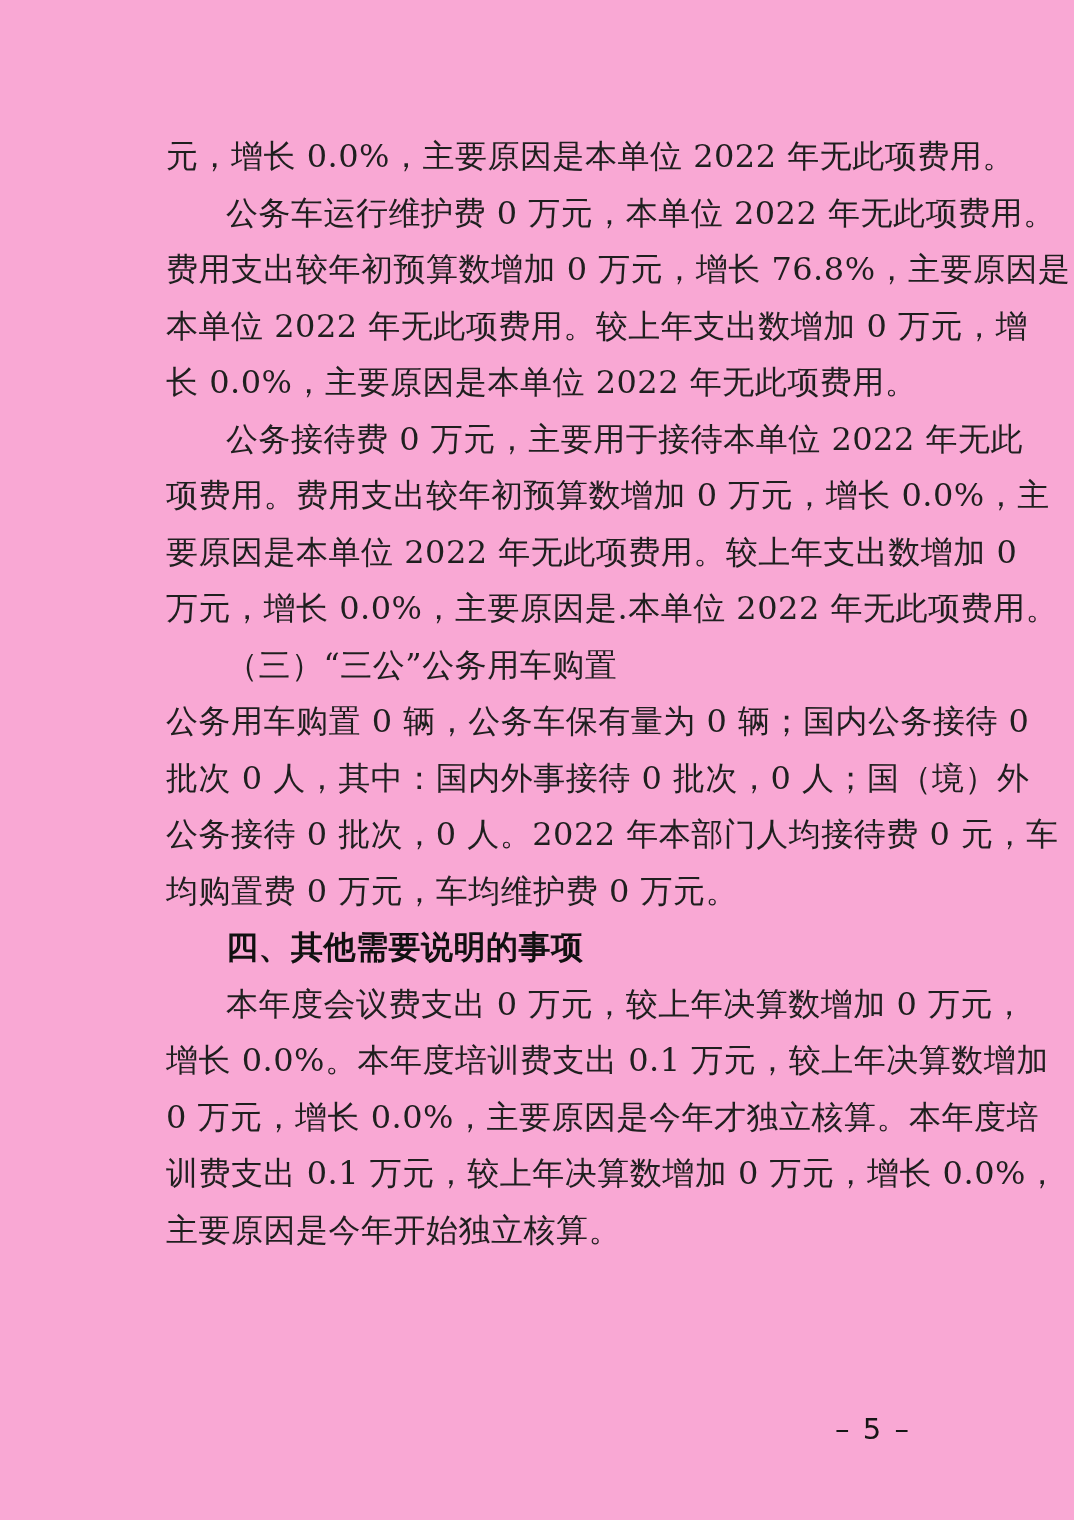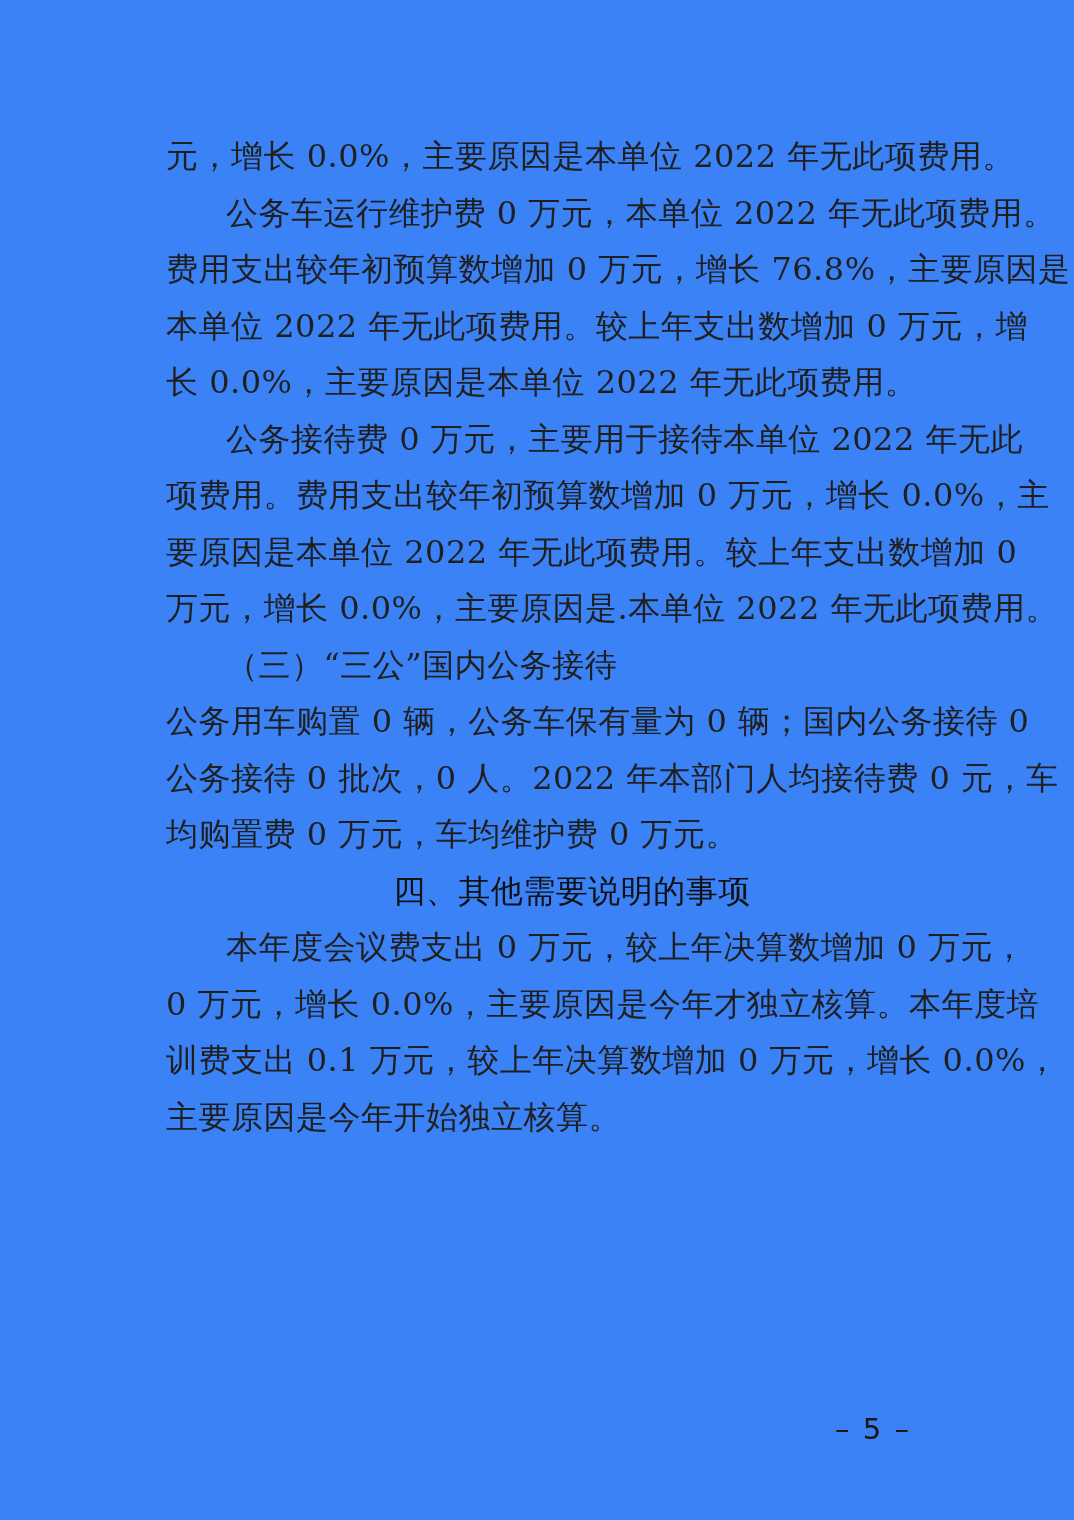--- a/index.html
+++ b/index.html
@@ -4,21 +4,21 @@
 <style>
   html, body {
     margin: 0;
     padding: 0;
     background: #ffffff;
   }
   .page {
     position: relative;
     width: 1074px;
     height: 1520px;
-    background: #3b82f6;
+    background: #f9a8d4;
     overflow: hidden;
     color: #1f1f1f;
     font-family: "DejaVu Serif", "Liberation Serif", serif;
   }
   .text-block {
     position: absolute;
     left: 166px;
     top: 128px;
     width: 752px;
   }
@@ -32,23 +32,22 @@
   .line.indent {
     text-indent: 60px;
   }
   .line.kaiti {
     
     font-family: "DejaVu Serif", "Liberation Serif", serif;
   }
   .line.heading {
     
     font-family: "DejaVu Sans", "Liberation Sans", sans-serif;
-    font-weight: normal;
+    font-weight: bold;
     color: #111111;
-    text-align: center;
   }
   .footer-page-number {
     position: absolute;
     top: 1412px;
     right: 163px;
     font-size: 29px;
     line-height: 34px;
     color: #161616;
     font-family: "DejaVu Sans", "Liberation Sans", sans-serif;
     letter-spacing: 2px;
@@ -61,24 +60,26 @@
   <div class="text-block" id="document-body">
       <div class="line body">元，增长 0.0%，主要原因是本单位 2022 年无此项费用。</div>
       <div class="line body indent">公务车运行维护费 0 万元，本单位 2022 年无此项费用。</div>
       <div class="line body">费用支出较年初预算数增加 0 万元，增长 76.8%，主要原因是</div>
       <div class="line body">本单位 2022 年无此项费用。较上年支出数增加 0 万元，增</div>
       <div class="line body">长 0.0%，主要原因是本单位 2022 年无此项费用。</div>
       <div class="line body indent">公务接待费 0 万元，主要用于接待本单位 2022 年无此</div>
       <div class="line body">项费用。费用支出较年初预算数增加 0 万元，增长 0.0%，主</div>
       <div class="line body">要原因是本单位 2022 年无此项费用。较上年支出数增加 0</div>
       <div class="line body">万元，增长 0.0%，主要原因是.本单位 2022 年无此项费用。</div>
-      <div class="line kaiti indent">（三）“三公”国内公务接待</div>
+      <div class="line kaiti indent">（三）“三公”公务用车购置</div>
       <div class="line body">公务用车购置 0 辆，公务车保有量为 0 辆；国内公务接待 0</div>
+      <div class="line body">批次 0 人，其中：国内外事接待 0 批次，0 人；国（境）外</div>
       <div class="line body">公务接待 0 批次，0 人。2022 年本部门人均接待费 0 元，车</div>
       <div class="line body">均购置费 0 万元，车均维护费 0 万元。</div>
       <div class="line heading indent">四、其他需要说明的事项</div>
       <div class="line body indent">本年度会议费支出 0 万元，较上年决算数增加 0 万元，</div>
+      <div class="line body">增长 0.0%。本年度培训费支出 0.1 万元，较上年决算数增加</div>
       <div class="line body">0 万元，增长 0.0%，主要原因是今年才独立核算。本年度培</div>
       <div class="line body">训费支出 0.1 万元，较上年决算数增加 0 万元，增长 0.0%，</div>
       <div class="line body">主要原因是今年开始独立核算。</div>
     </div>
   <div class="footer-page-number">– 5 –</div>
 </div>
 
 </body></html>

